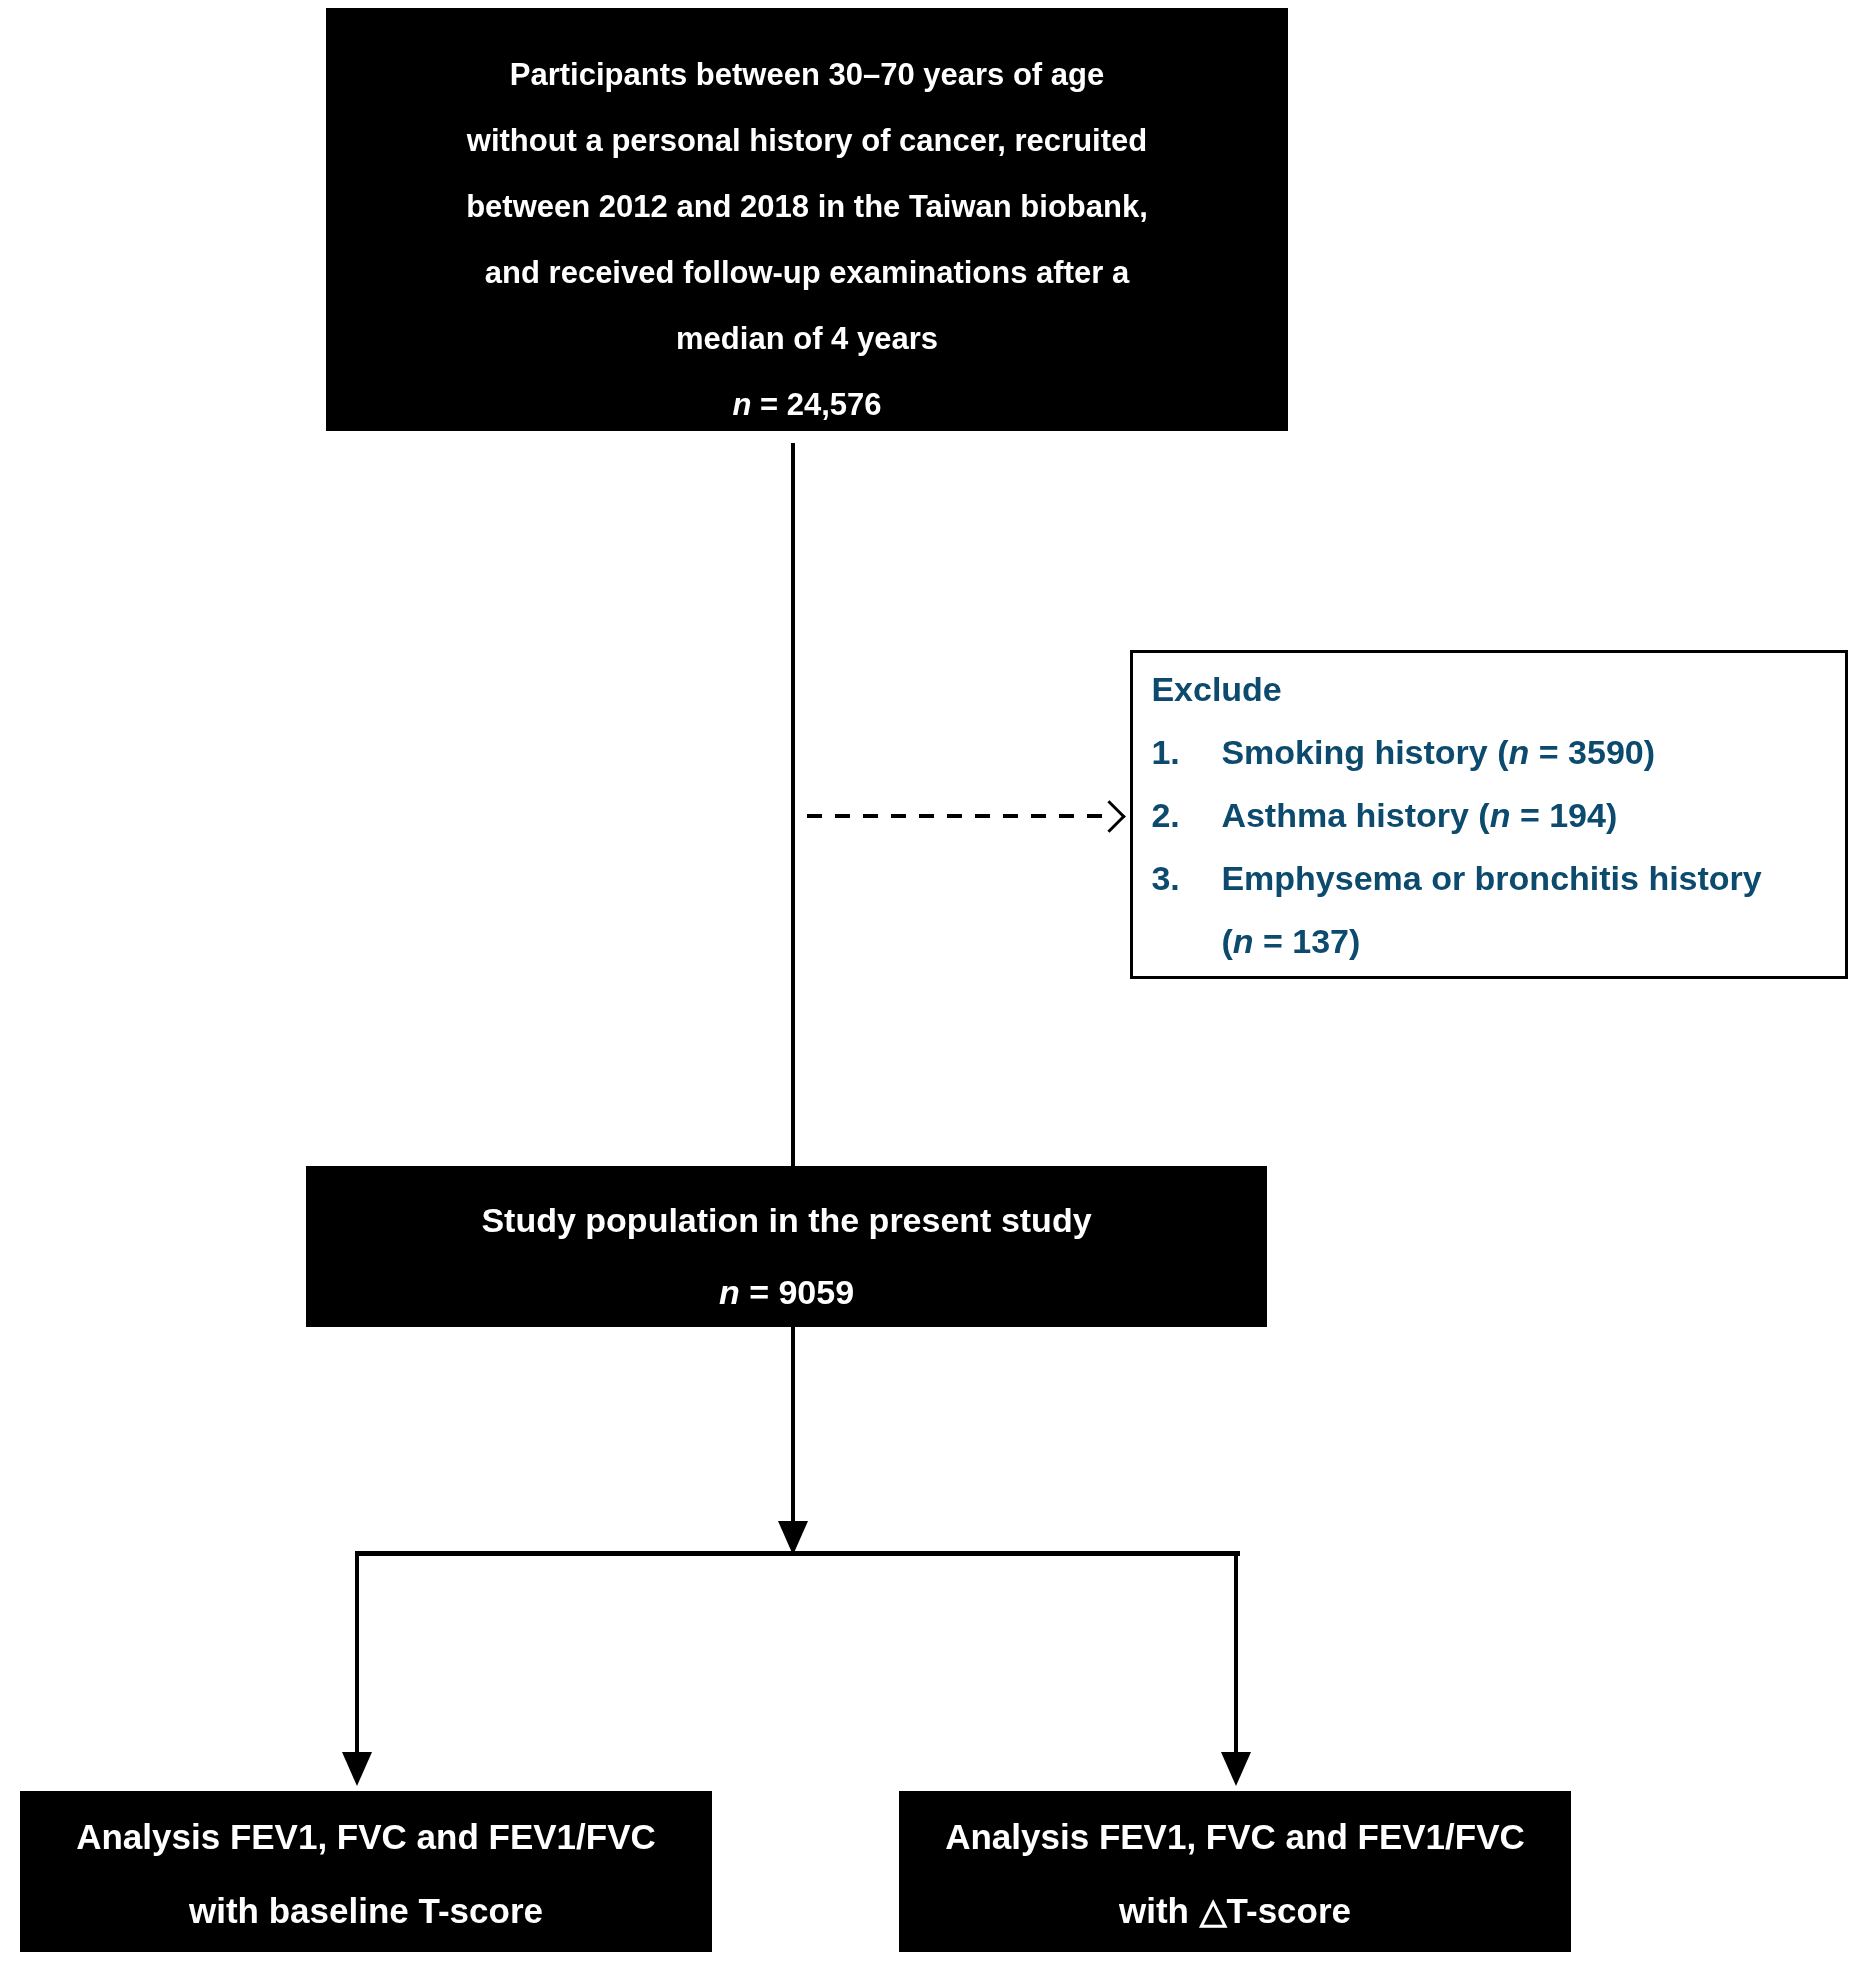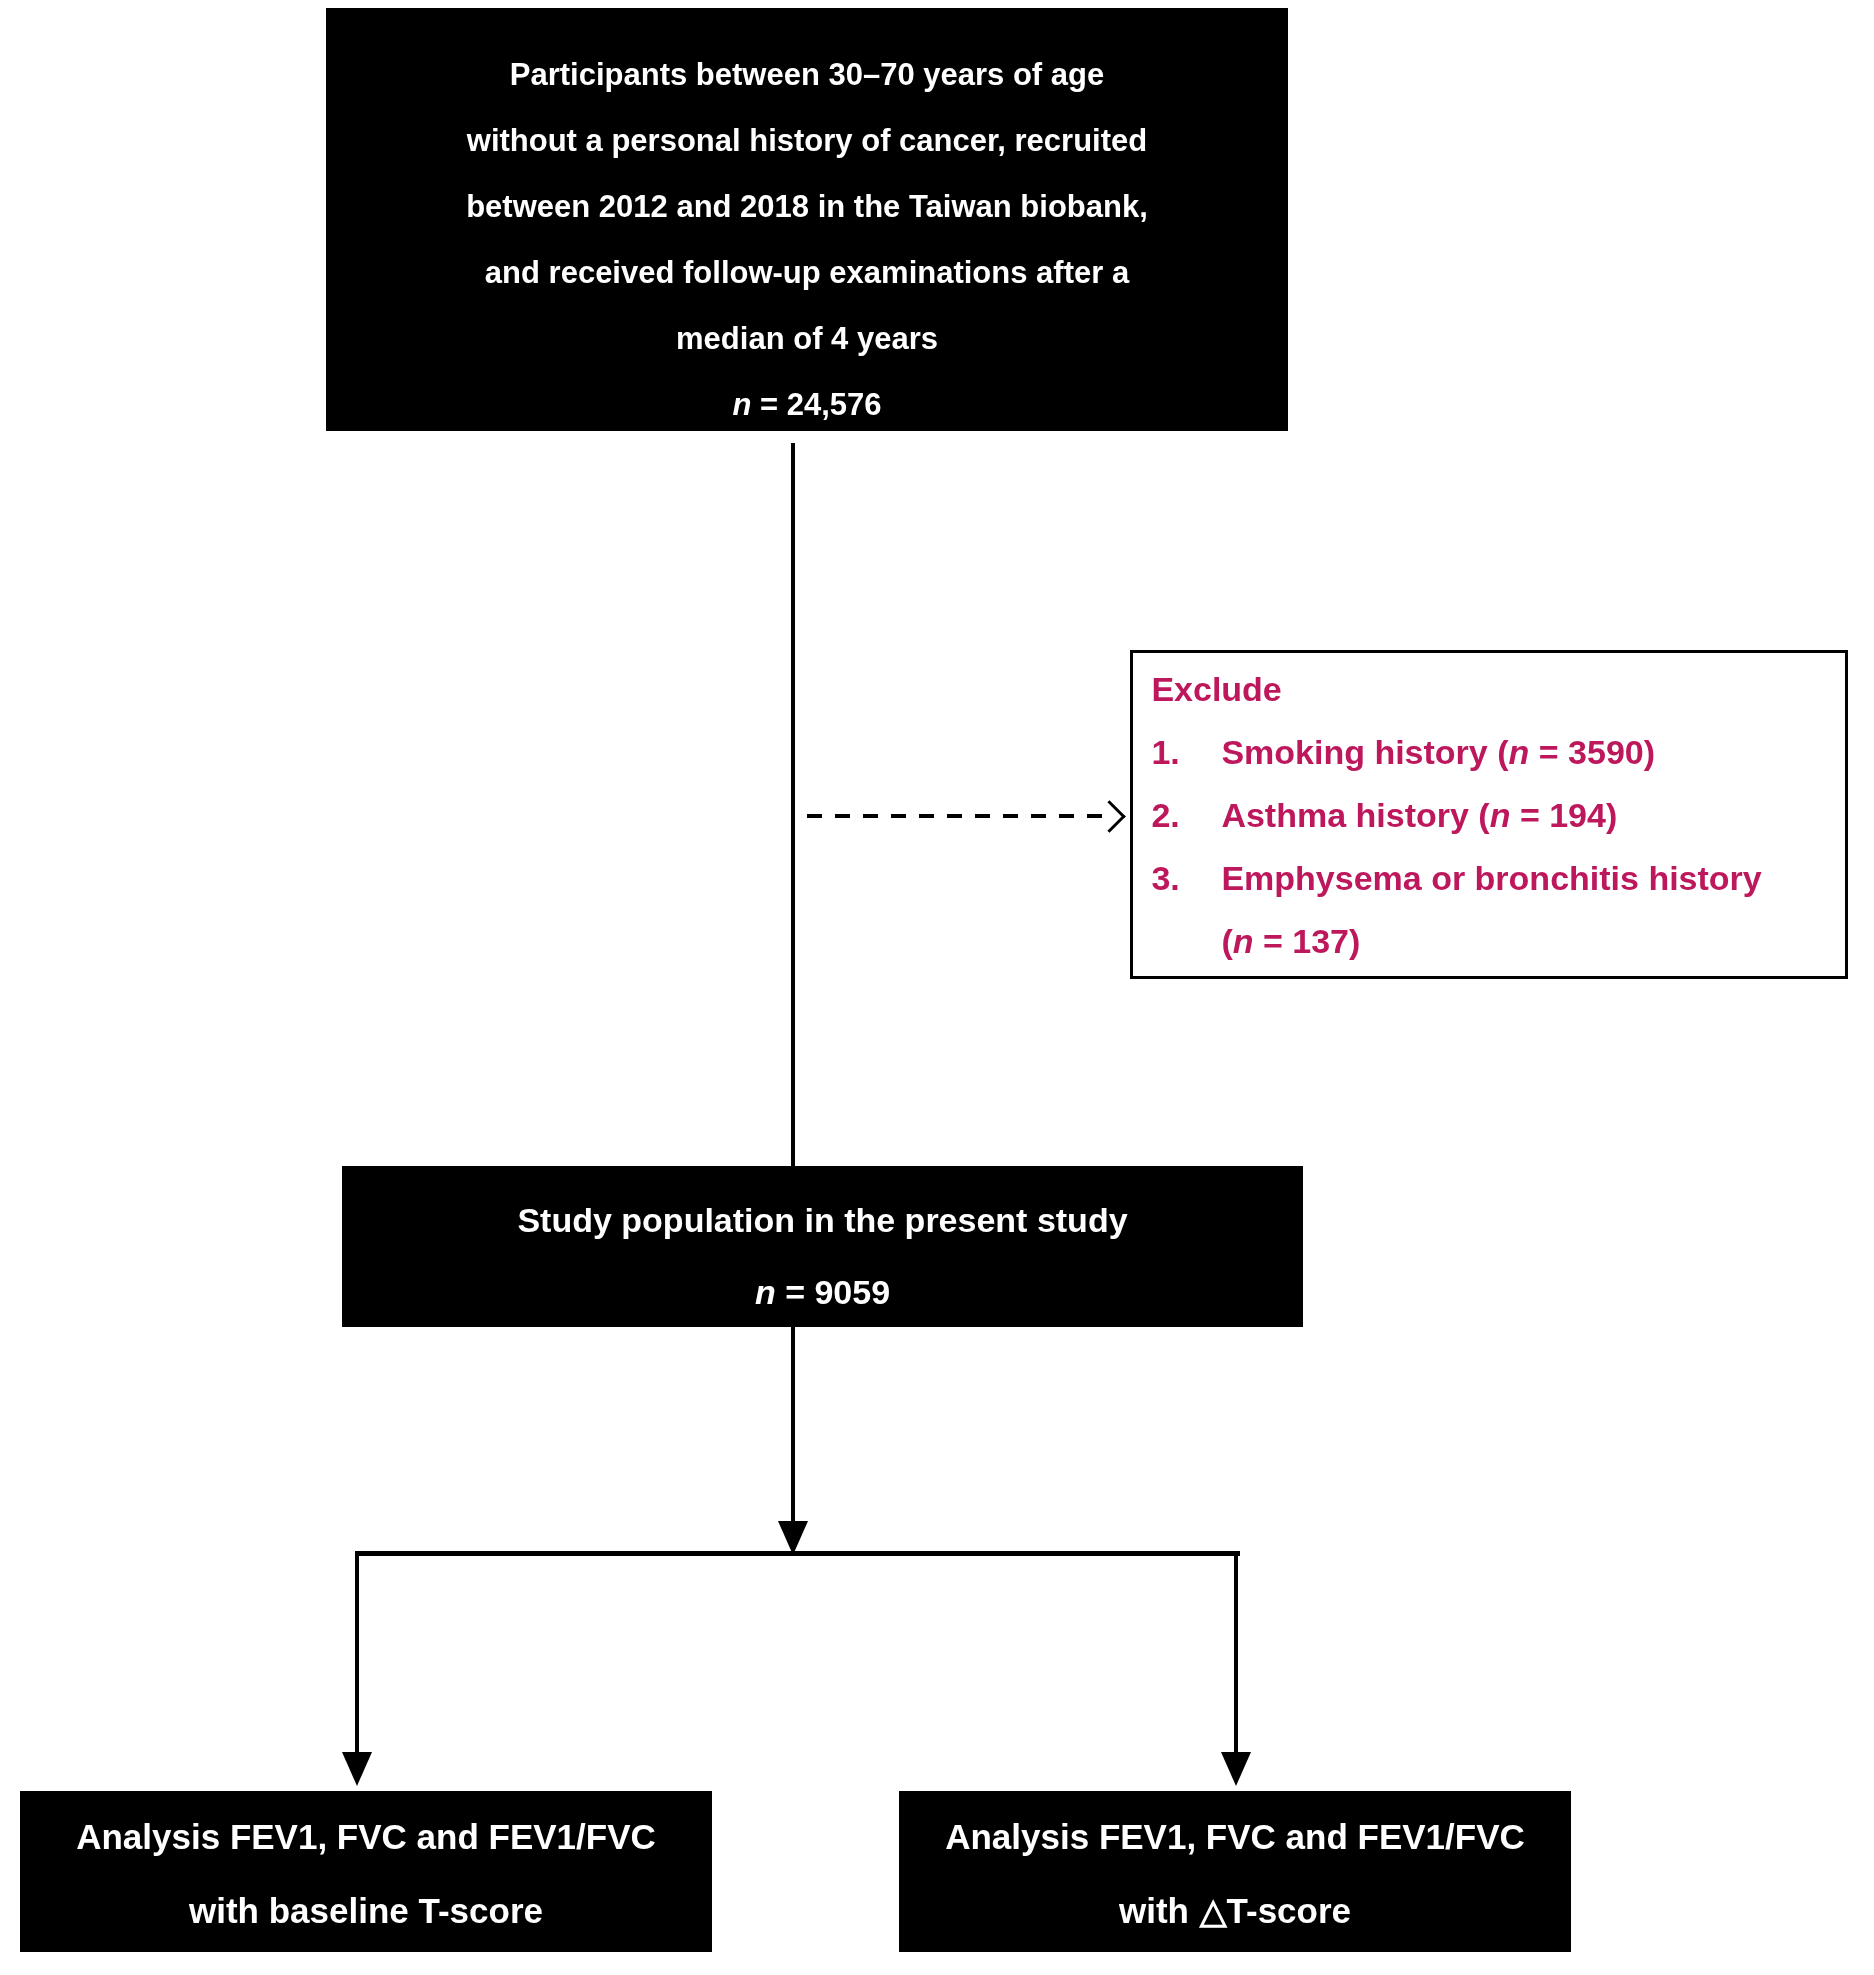--- a/index.html
+++ b/index.html
@@ -15,29 +15,29 @@
   .blackbox {
     position: absolute;
     background: #000000;
     color: #ffffff;
     text-align: center;
     box-sizing: border-box;
   }
   .bline { display: block; }
   .it { font-style: italic; }
   .top-box   { left: 326px;  top: 8px;   width: 962px; height: 423px; font-size: 31px; line-height: 66px; padding-top: 34px; }
-  .study-box { left: 306px;  top: 1166px; width: 961px; height: 161px; font-size: 34px; line-height: 72px; padding-top: 18.4px; margin-left: 36px; }
+  .study-box { left: 306px;  top: 1166px; width: 961px; height: 161px; font-size: 34px; line-height: 72px; padding-top: 18.4px; }
   .bl-box    { left: 20px;   top: 1791px; width: 692px;  height: 161px; font-size: 35px; line-height: 74px; padding-top: 9.2px; }
   .br-box    { left: 899px; top: 1791px; width: 672px;  height: 161px; font-size: 35px; line-height: 74px; padding-top: 9.2px; }
   .delta { display: inline-block; margin-left: 10.7px; }
 
   .exclude-box {
     position: absolute;
     left: 1130px; top: 650px; width: 718px; height: 329px;
-    background: #ffffff; color: #be185d;
+    background: #ffffff; color: #0c4a6e;
     border: 3.1px solid #000000;
     box-sizing: border-box;
     font-size: 34px; line-height: 63px;
     padding: 4.6px 15.3px 0 18.4px;
     text-align: left;
   }
   .exclude-title { line-height: 63px; }
   .ex-item { display: flex; }
   .ex-num  { width: 70px; flex: 0 0 70px; }
   .ex-text { flex: 1; }

